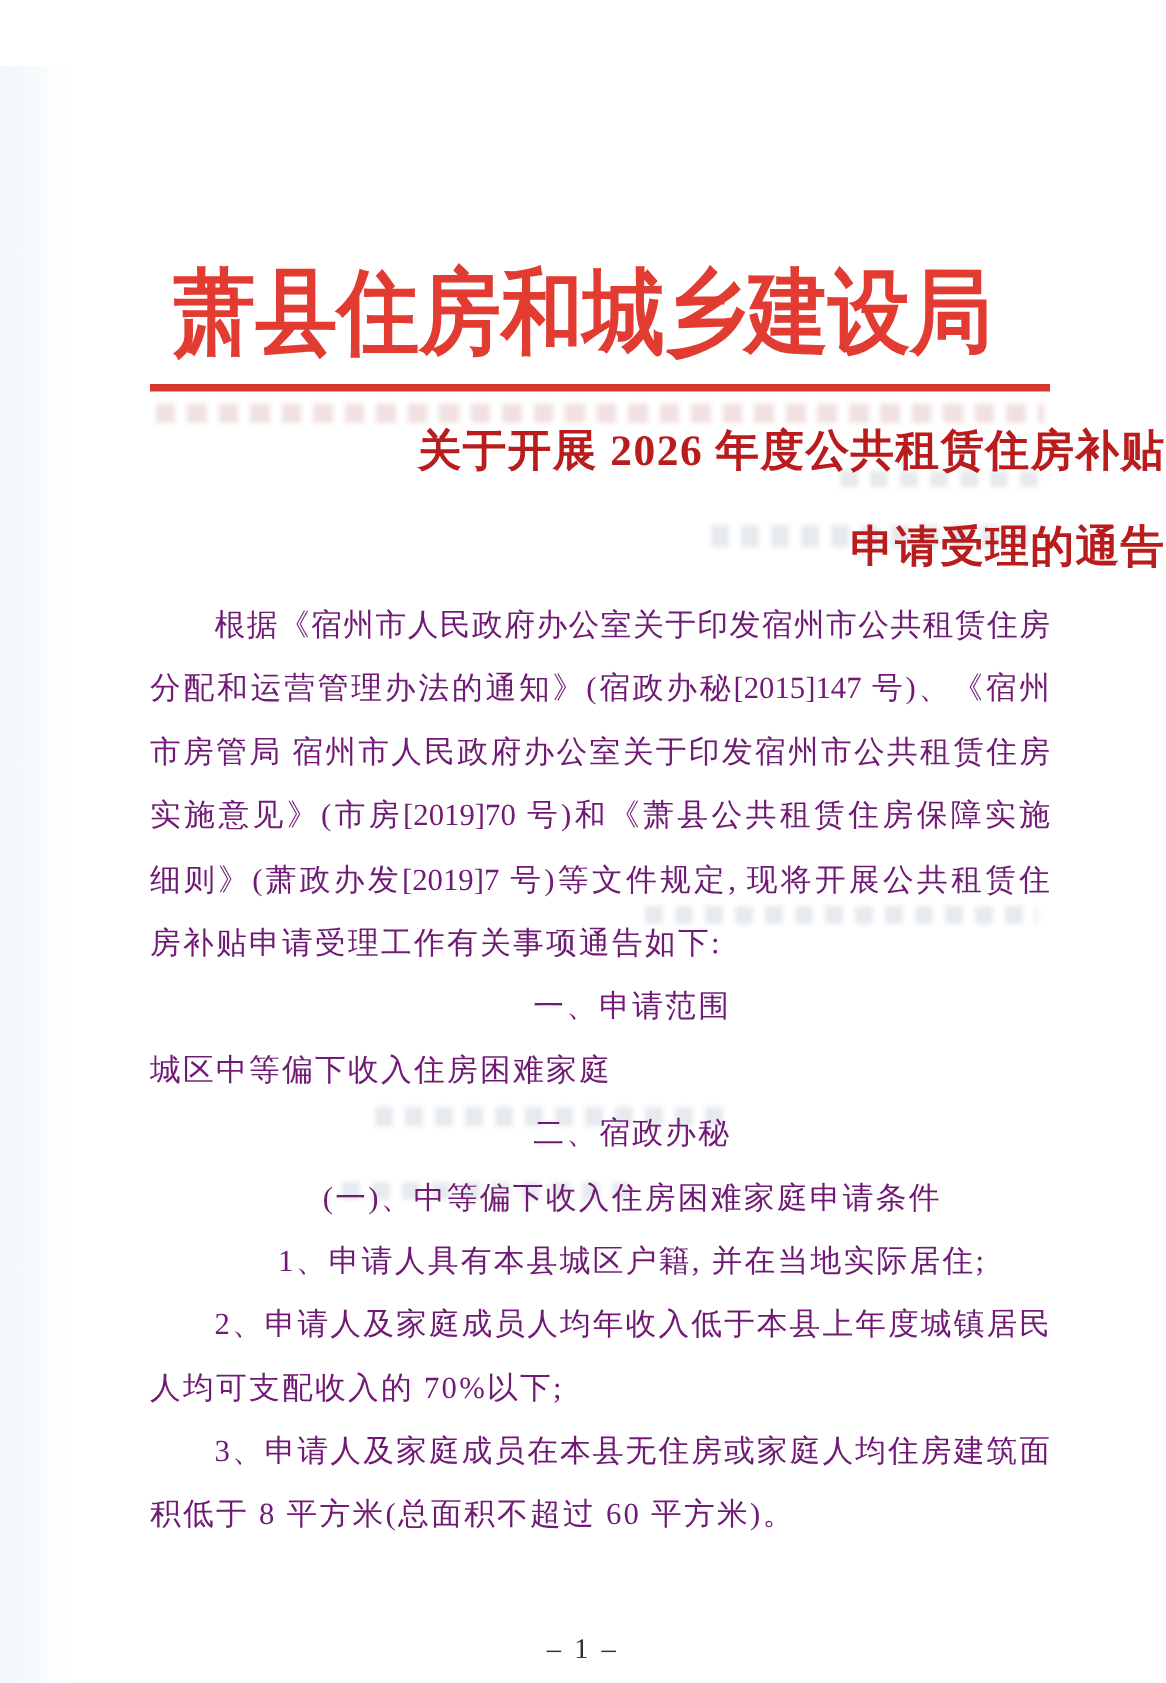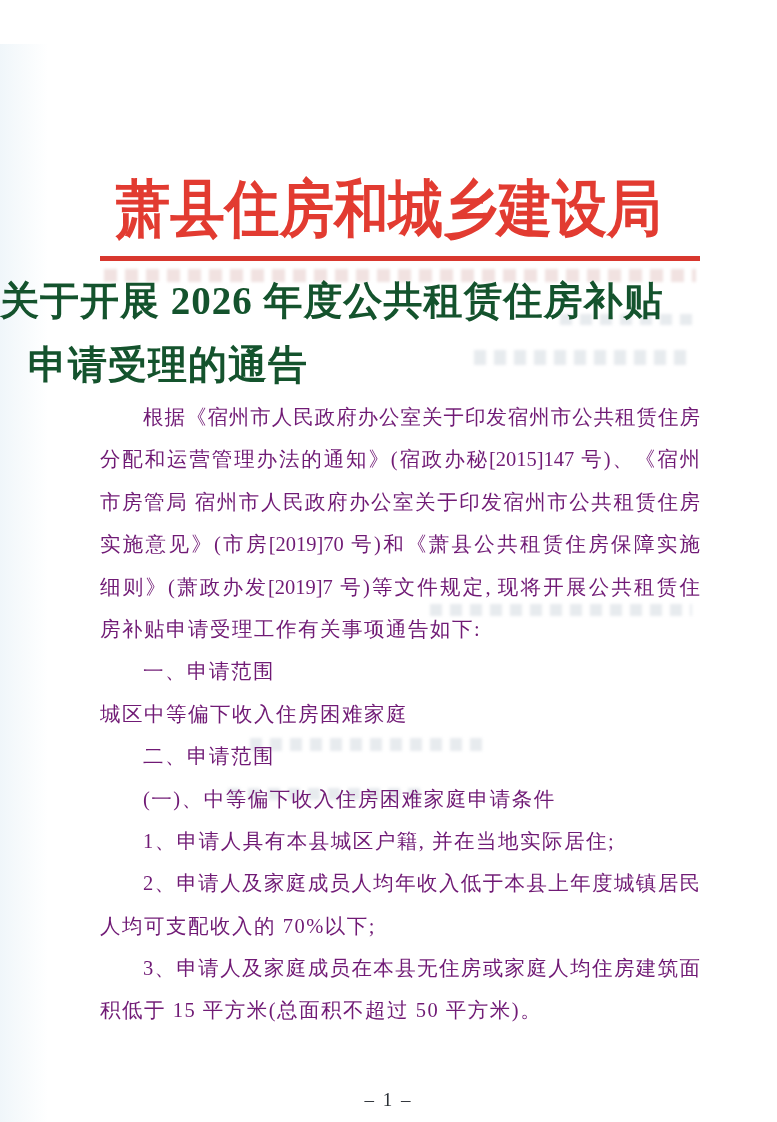--- a/index.html
+++ b/index.html
@@ -33,40 +33,40 @@
     transform:scaleX(0.88);
     transform-origin:center;
     white-space:nowrap;
   }
   .red-rule{
     position:absolute;top:212px;left:100px;width:600px;height:5px;
     background:#d8372e;
   }
   .doc-title{
     position:absolute;left:0;right:0;
-    text-align:left;
-    font-size:39px;line-height:34px;
+    text-align:right;
+    font-size:29px;line-height:34px;
     font-weight:700;
-    color:#14532d;
+    color:#b91c1c;
     letter-spacing:1px;
     white-space:nowrap;
   }
   .doc-title.t1{top:240px;}
   .doc-title.t2{top:304px;padding-left:28px;}
   .body-block{
     position:absolute;top:352px;left:100px;width:600px;
   }
   .bl{
     height:42.4px;line-height:42.4px;
     font-size:20.5px;
     color:#701a75;
     letter-spacing:1.5px;
     white-space:nowrap;
   }
-  .bl.indent{padding-left:43px;}
+  .bl.indent{padding-left:43px;text-align:center;}
   .bl.fill{
     letter-spacing:0;
     white-space:normal;
     text-align:justify;
     text-align-last:justify;
     text-justify:inter-character;
   }
   .page-number{
     position:absolute;top:1044px;left:0;right:0;
     text-align:center;
@@ -119,26 +119,26 @@
 
   <div class="body-block">
     <div class="bl indent fill">根据《宿州市人民政府办公室关于印发宿州市公共租赁住房</div>
     <div class="bl fill">分配和运营管理办法的通知》(宿政办秘[2015]147 号)、《宿州</div>
     <div class="bl fill">市房管局 宿州市人民政府办公室关于印发宿州市公共租赁住房</div>
     <div class="bl fill">实施意见》(市房[2019]70 号)和《萧县公共租赁住房保障实施</div>
     <div class="bl fill">细则》(萧政办发[2019]7 号)等文件规定, 现将开展公共租赁住</div>
     <div class="bl">房补贴申请受理工作有关事项通告如下:</div>
     <div class="bl indent">一、申请范围</div>
     <div class="bl">城区中等偏下收入住房困难家庭</div>
-    <div class="bl indent">二、申请范围</div>
+    <div class="bl indent">二、宿政办秘</div>
     <div class="bl indent">(一)、中等偏下收入住房困难家庭申请条件</div>
     <div class="bl indent">1、申请人具有本县城区户籍, 并在当地实际居住;</div>
     <div class="bl indent fill">2、申请人及家庭成员人均年收入低于本县上年度城镇居民</div>
     <div class="bl">人均可支配收入的 70%以下;</div>
     <div class="bl indent fill">3、申请人及家庭成员在本县无住房或家庭人均住房建筑面</div>
-    <div class="bl">积低于 15 平方米(总面积不超过 50 平方米)。</div>
+    <div class="bl">积低于 8 平方米(总面积不超过 60 平方米)。</div>
   </div>
 
   <div class="page-number">– 1 –</div>
 
   <div class="scan-line"></div>
 
 </div>
 
 </body></html>

